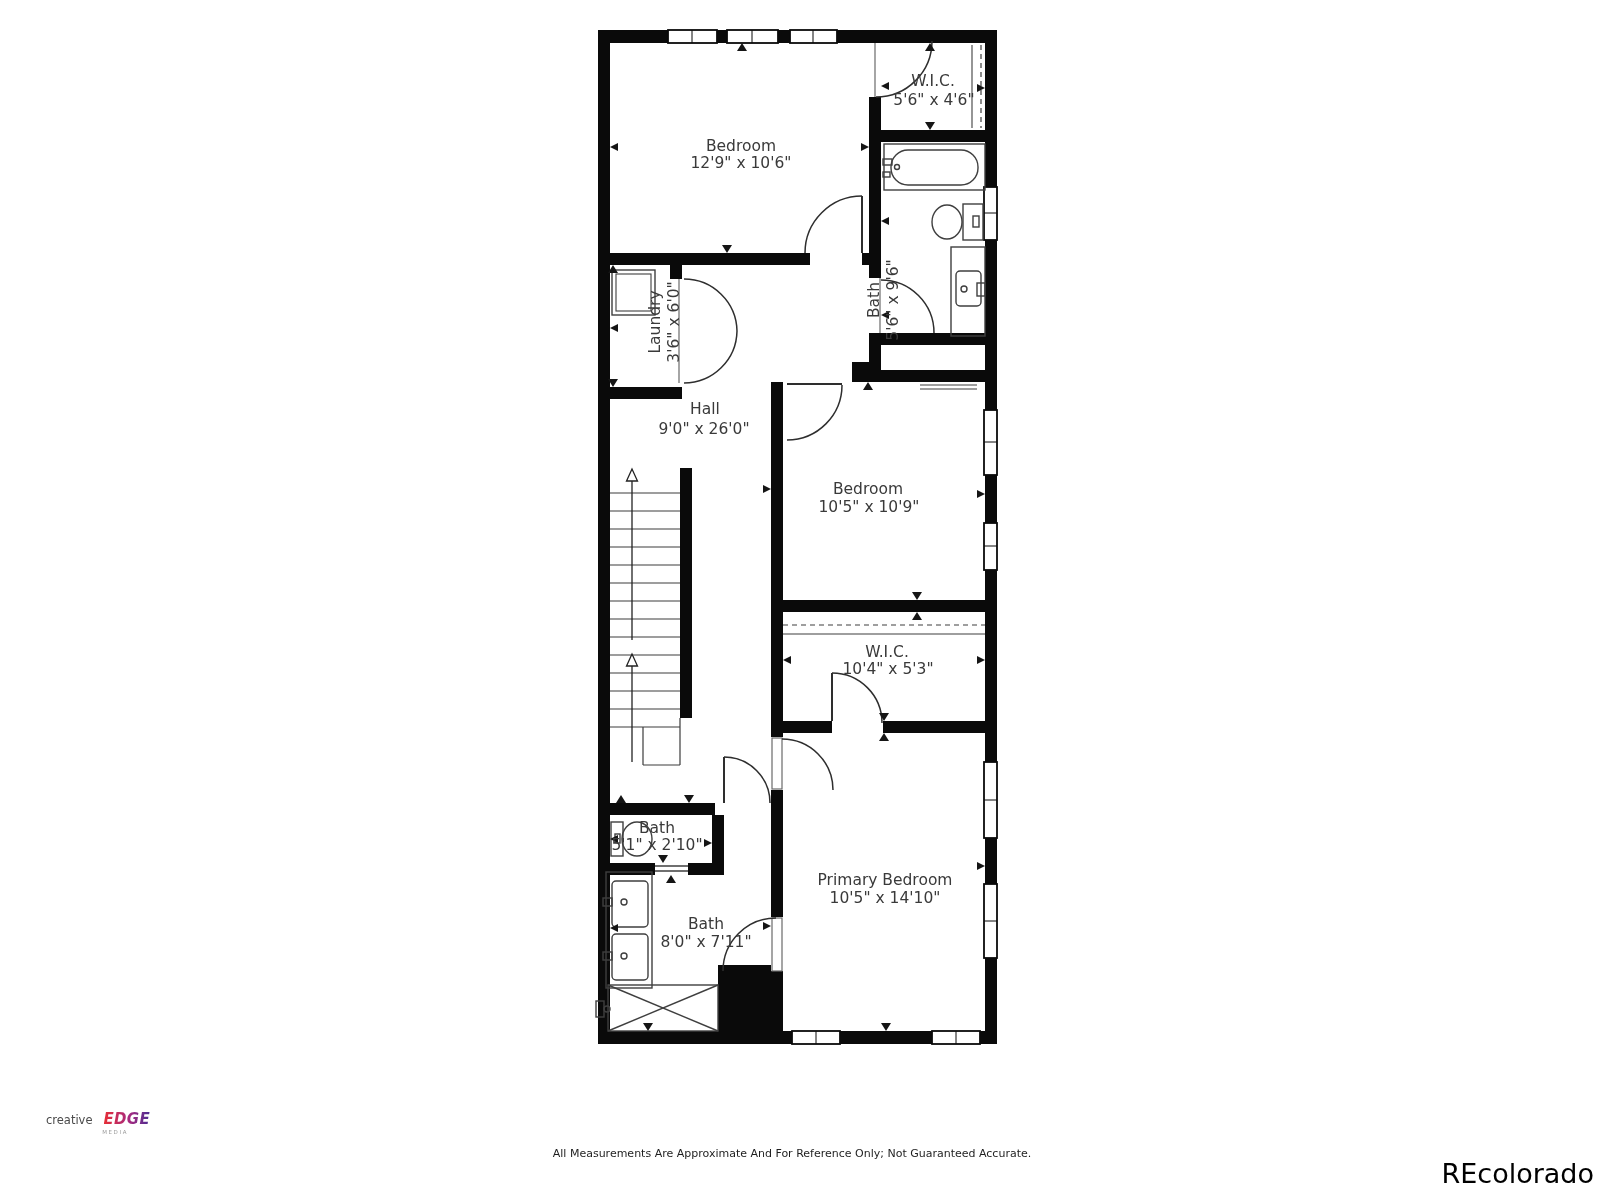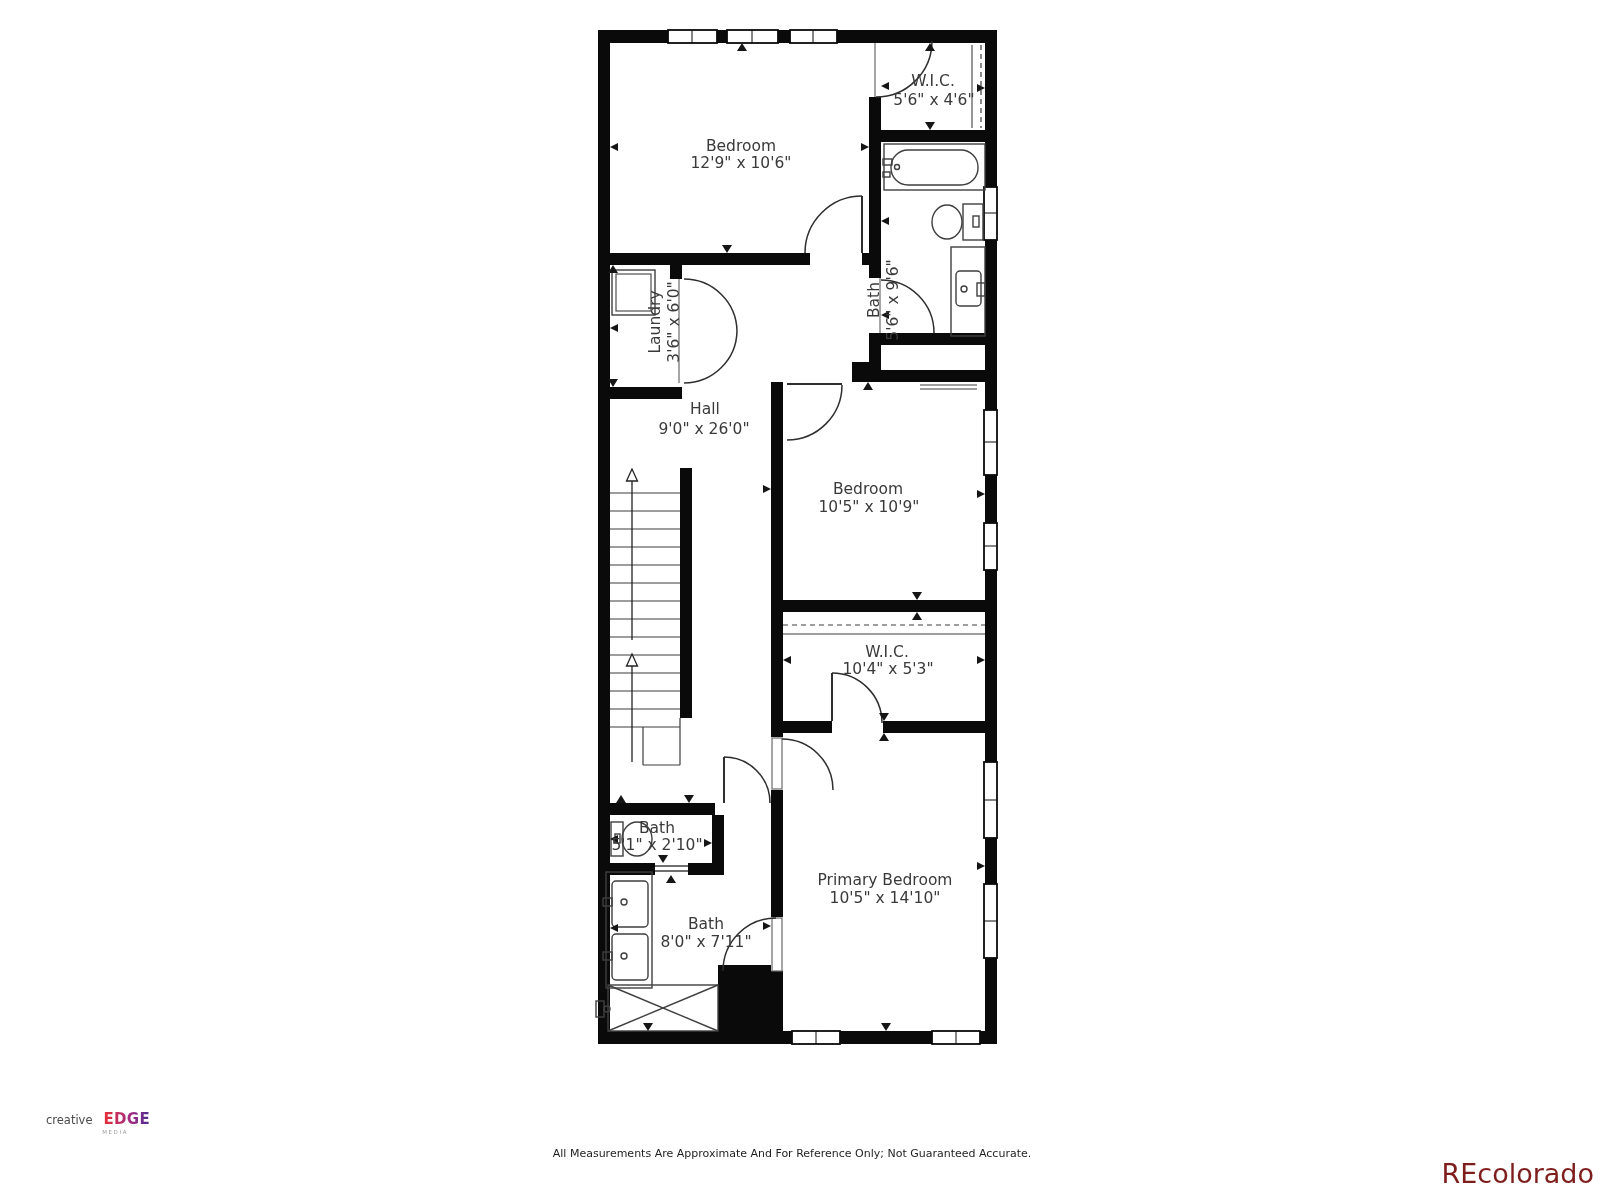--- a/index.html
+++ b/index.html
@@ -15,29 +15,29 @@
   .leafthin{stroke:#6a6a6a;stroke-width:1.2;}
   .leafbox{fill:#ffffff;stroke:#6a6a6a;stroke-width:1.2;}
   .tread{fill:none;stroke:#3d3d3d;stroke-width:1.2;}
   .dim{fill:#151515;}
   .stairarrow{fill:#ffffff;stroke:#222222;stroke-width:1.3;}
   .dash{stroke:#3f3f3f;stroke-width:1.2;stroke-dasharray:5 4;fill:none;}
   .thin{stroke:#3f3f3f;stroke-width:1.1;fill:none;}
   .logo{position:absolute;left:46px;top:1110px;width:82px;}
   .logo-row{display:flex;align-items:baseline;gap:11px;white-space:nowrap;}
   .logo-creative{font-size:11.5px;color:#4a4a4a;}
-  .logo-edge{font-size:15px;font-weight:bold;color:#a12a84;letter-spacing:.3px;}
+  .logo-edge{font-size:15px;font-weight:bold;color:#a12a84;letter-spacing:.3px;font-style:italic;}
   @supports ((-webkit-background-clip:text) or (background-clip:text)){
     .logo-edge{background:linear-gradient(90deg,#e62e36 0%,#a62a80 55%,#4b2c92 100%);
       -webkit-background-clip:text;background-clip:text;color:transparent;}
   }
   .logo-media{text-align:right;font-size:5.5px;letter-spacing:1.6px;color:#9b9b9b;margin-top:1px;}
   .disclaimer{position:absolute;top:1147px;left:0;width:1584px;text-align:center;
     font-size:11px;color:#1e1e1e;}
-  .watermark{position:absolute;right:6px;top:1158px;font-size:27px;color:#7f1d1d;}
+  .watermark{position:absolute;right:6px;top:1158px;font-size:27px;color:#000000;}
 </style>
 </head>
 <body>
 
 <svg id="canvas" viewBox="0 0 1600 1200">
 
   <g shape-rendering="crispEdges">
     <rect class="wall" x="598" y="30" width="399" height="13"></rect>
     <rect class="wall" x="598" y="1031" width="399" height="13"></rect>
     <rect class="wall" x="598" y="30" width="12" height="1014"></rect>

